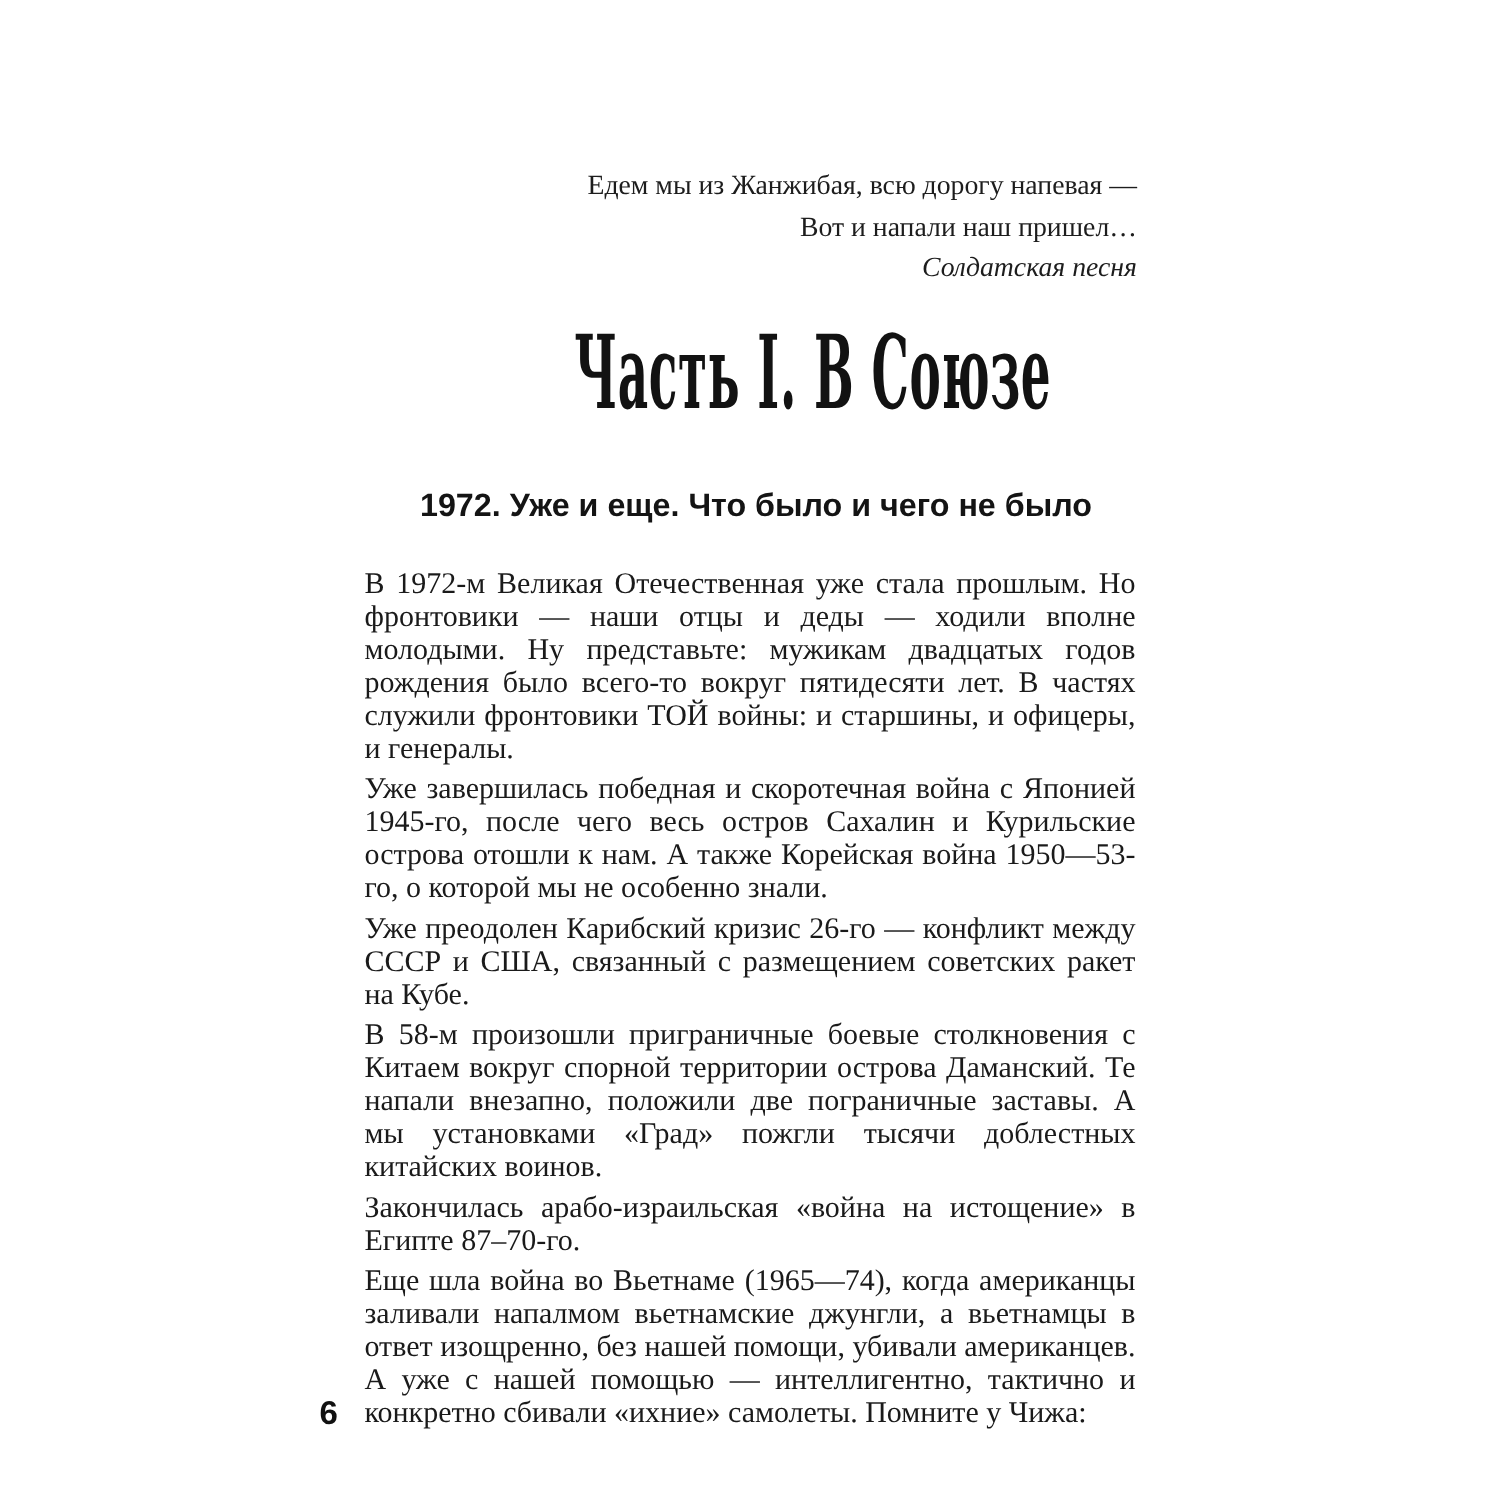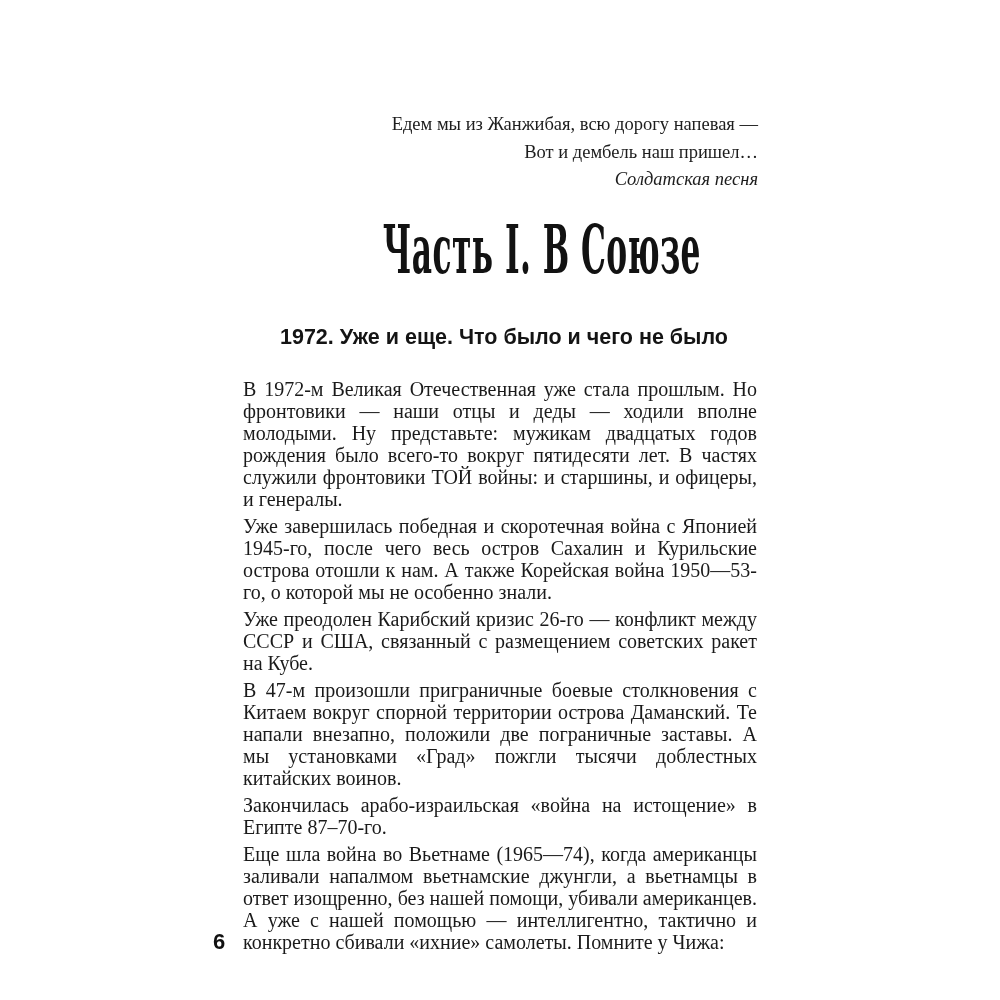--- a/index.html
+++ b/index.html
@@ -102,34 +102,34 @@
     color: #111111;
   }
 </style>
 </head>
 <body>
 
 <div class="page">
 
   <div class="epigraph">
     <div class="epigraph-line">Едем мы из Жанжибая, всю дорогу напевая —</div>
-    <div class="epigraph-line">Вот и дембель наш пришел…</div>
+    <div class="epigraph-line">Вот и напали наш пришел…</div>
     <div class="attribution">Солдатская песня</div>
   </div>
 
   <h1 class="part-title">
     <span class="condensed">Часть I. В Союзе</span>
   </h1>
 
   <h2 class="chapter-title">1972. Уже и еще. Что было и чего не было</h2>
 
   <div class="body-text">
     <p>В 1972-м Великая Отечественная уже стала прошлым. Но фронтовики — наши отцы и деды — ходили вполне молодыми. Ну представьте: мужикам двадцатых годов рождения было всего-то вокруг пятидесяти лет. В частях служили фронтовики ТОЙ войны: и старшины, и офицеры, и генералы.</p>
     <p>Уже завершилась победная и скоротечная война с Японией 1945-го, после чего весь остров Сахалин и Курильские острова отошли к нам. А также Корейская война 1950—53-го, о которой мы не особенно знали.</p>
     <p>Уже преодолен Карибский кризис 26-го — конфликт между СССР и США, связанный с размещением советских ракет на Кубе.</p>
-    <p>В 47-м произошли приграничные боевые столкновения с Китаем вокруг спорной территории острова Даманский. Те напали внезапно, положили две пограничные заставы. А мы установками «Град» пожгли тысячи доблестных китайских воинов.</p>
+    <p>В 58-м произошли приграничные боевые столкновения с Китаем вокруг спорной территории острова Даманский. Те напали внезапно, положили две пограничные заставы. А мы установками «Град» пожгли тысячи доблестных китайских воинов.</p>
     <p>Закончилась арабо-израильская «война на истощение» в Египте 87–70-го.</p>
     <p>Еще шла война во Вьетнаме (1965—74), когда американцы заливали напалмом вьетнамские джунгли, а вьетнамцы в ответ изощренно, без нашей помощи, убивали американцев. А уже с нашей помощью — интеллигентно, тактично и конкретно сбивали «ихние» самолеты. Помните у Чижа:</p>
   </div>
 
   <div class="page-number">6</div>
 
 </div>
 
 </body></html>

